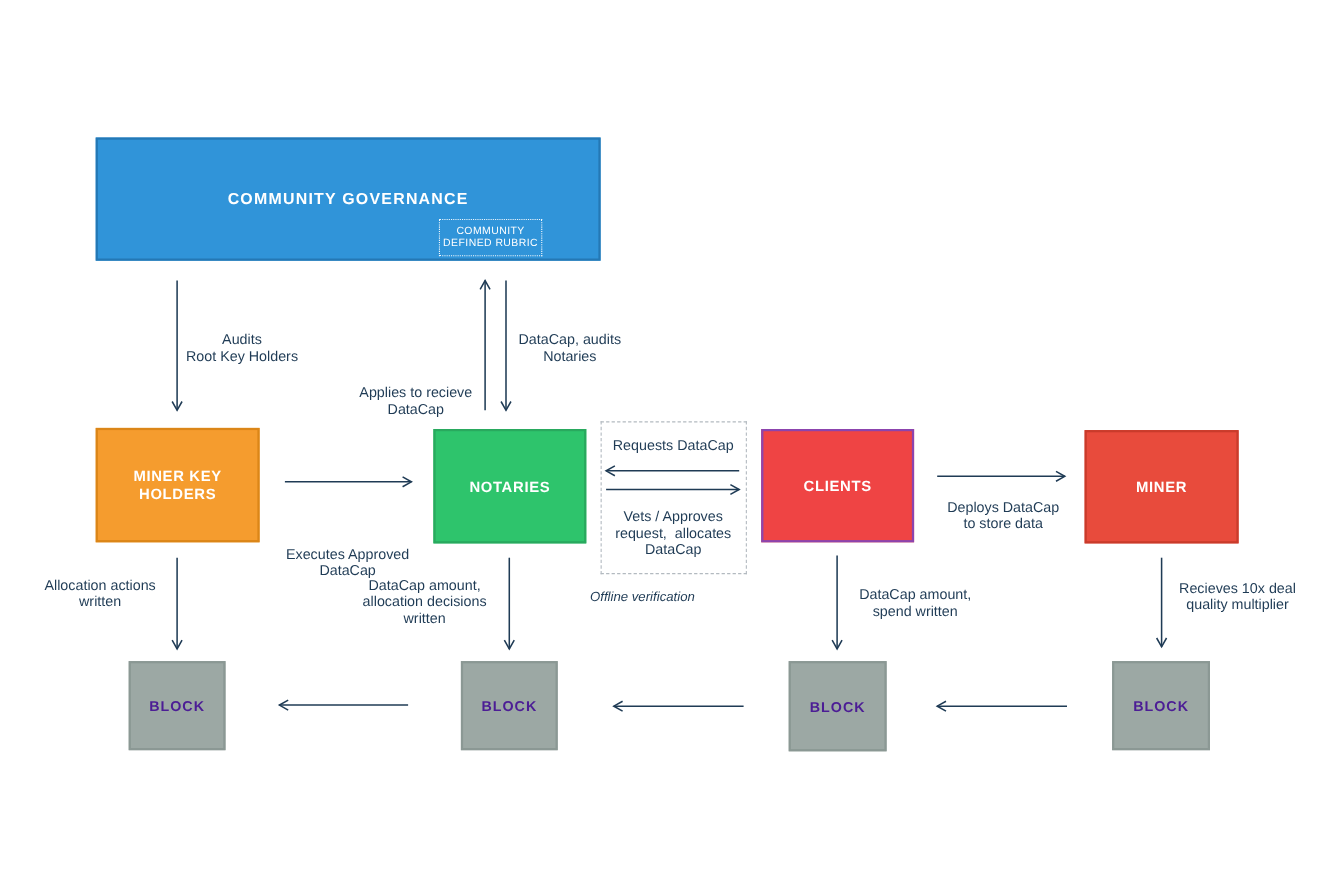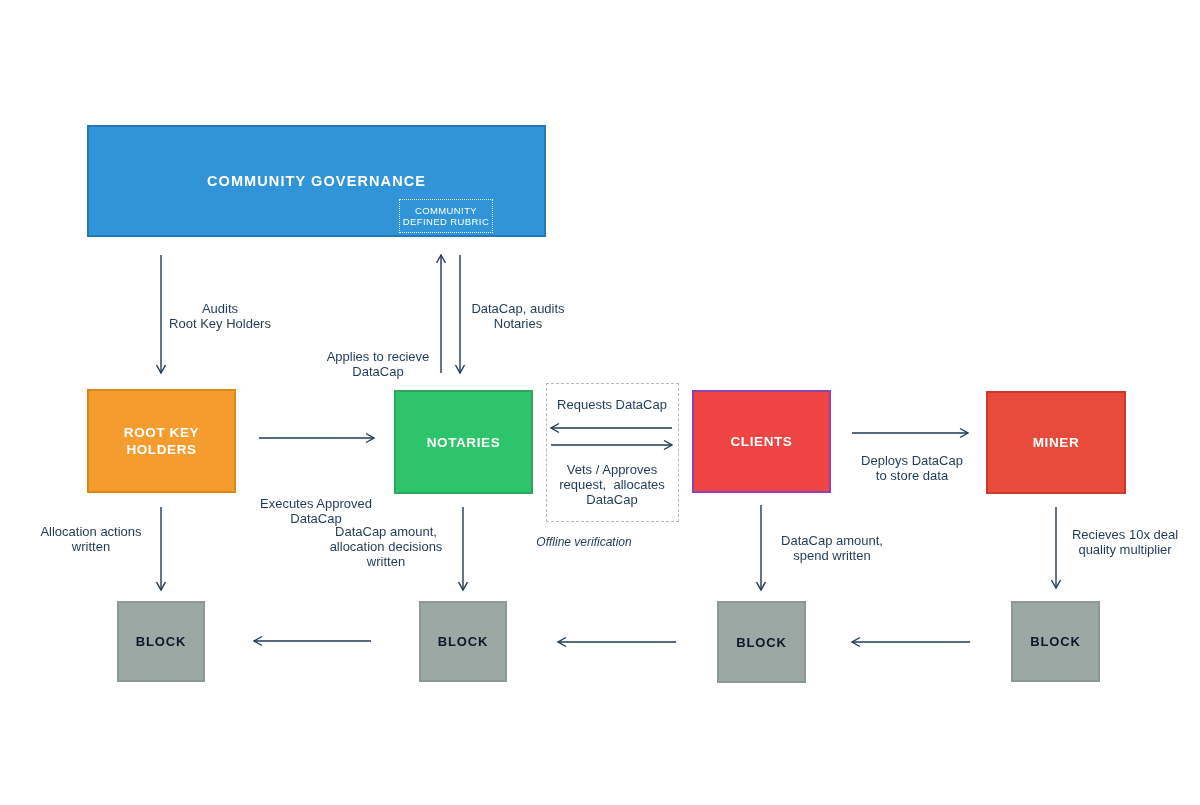--- a/index.html
+++ b/index.html
@@ -11,21 +11,21 @@
   .arrow-layer { position:absolute; left:0; top:0; width:1200px; height:805px; color:var(--ink, #1F3B55); }
   .arrow-layer * { vector-effect:non-scaling-stroke; }
   .node {
     position:absolute; box-sizing:border-box; border:2px solid transparent;
     display:flex; align-items:center; justify-content:center; text-align:center;
     color:#ffffff; font-weight:bold;
   }
   .node-label { white-space:pre-line; }
   .gov { font-size:14.5px; letter-spacing:1.1px; }
   .mid { font-size:13.5px; letter-spacing:0.6px; line-height:17px; }
-  .blk { font-size:13px; letter-spacing:0.9px; color:#0f172a;text-align:center; }
+  .blk { font-size:13px; letter-spacing:0.9px; color:#4c1d95;text-align:center; }
   .rubric {
     position:absolute; right:51px; bottom:2px; width:94px; height:34px;
     box-sizing:border-box; border:1px dotted rgba(255,255,255,0.95);
     display:flex; align-items:center; justify-content:center;
     font-size:9.5px; line-height:11.5px; letter-spacing:0.4px; font-weight:normal;
     white-space:pre-line; text-align:center; color:#ffffff;
   }
   .dotted-box {
     position:absolute; left:546px; top:383px; width:133px; height:139px;
     box-sizing:border-box; border:1.5px dashed #b3bac0; background:transparent;
@@ -103,21 +103,21 @@
 
   <div class="node gov" style="left: 87px; top: 125px; width: 459px; height: 112px; background-color: rgb(48, 148, 217); border-color: rgb(36, 120, 181);">
     <span class="node-label">COMMUNITY GOVERNANCE</span>
     <div class="rubric">
       <span class="node-label">COMMUNITY
 DEFINED RUBRIC</span>
     </div>
   </div>
 
   <div class="node mid" style="left: 87px; top: 389px; width: 149px; height: 104px; background-color: rgb(245, 156, 46); border-color: rgb(219, 134, 24);">
-    <span class="node-label">ROOT KEY
+    <span class="node-label">MINER KEY
 HOLDERS</span>
   </div>
 
   <div class="node mid" style="left: 394px; top: 390px; width: 139px; height: 104px; background-color: rgb(46, 196, 108); border-color: rgb(41, 169, 94);">
     <span class="node-label">NOTARIES</span>
   </div>
 
   <div class="dotted-box"></div>
 
   <div class="node mid" style="left: 692px; top: 390px; width: 139px; height: 103px; background-color: #ef4444; border-color: rgb(140, 68, 174);">

